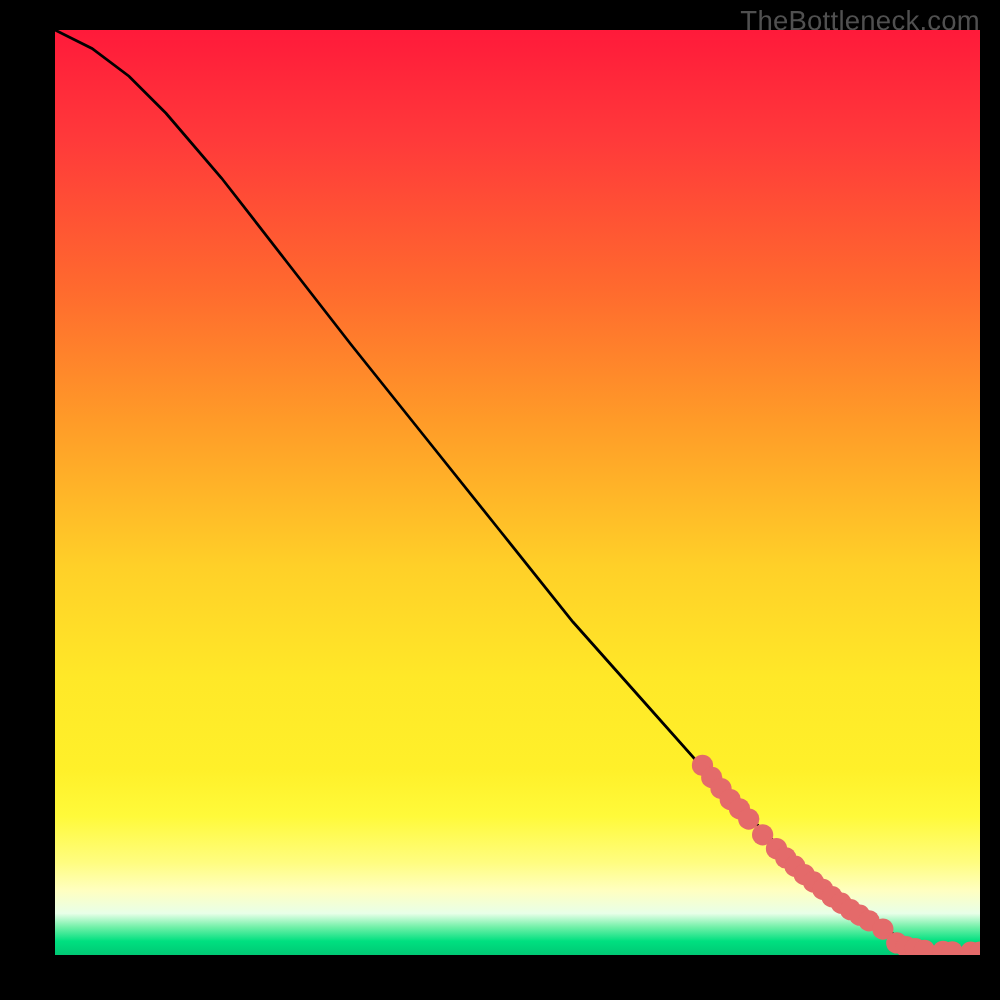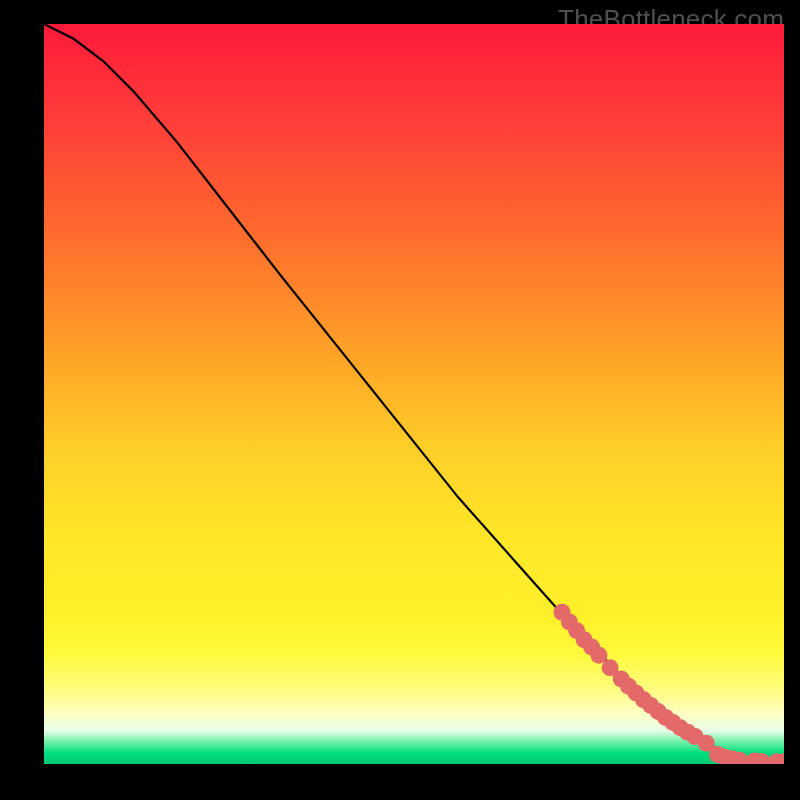--- a/index.html
+++ b/index.html
@@ -49,21 +49,21 @@
       #e8ffe8 95.5%,
       #70f0a8 97%,
       #00e080 98.5%,
       #00c874 100%
     );
   }
   .watermark {
     position: absolute;
     top: 4px;
     right: 16px;
-    font-size: 26px;
+    font-size: 22px;
     font-weight: 500;
     color: #505050;
     letter-spacing: 0.2px;
     margin-left: 19px;
   }
   svg.curve {
     position: absolute;
     left: 0;
     top: 0;
     width: 100%;

